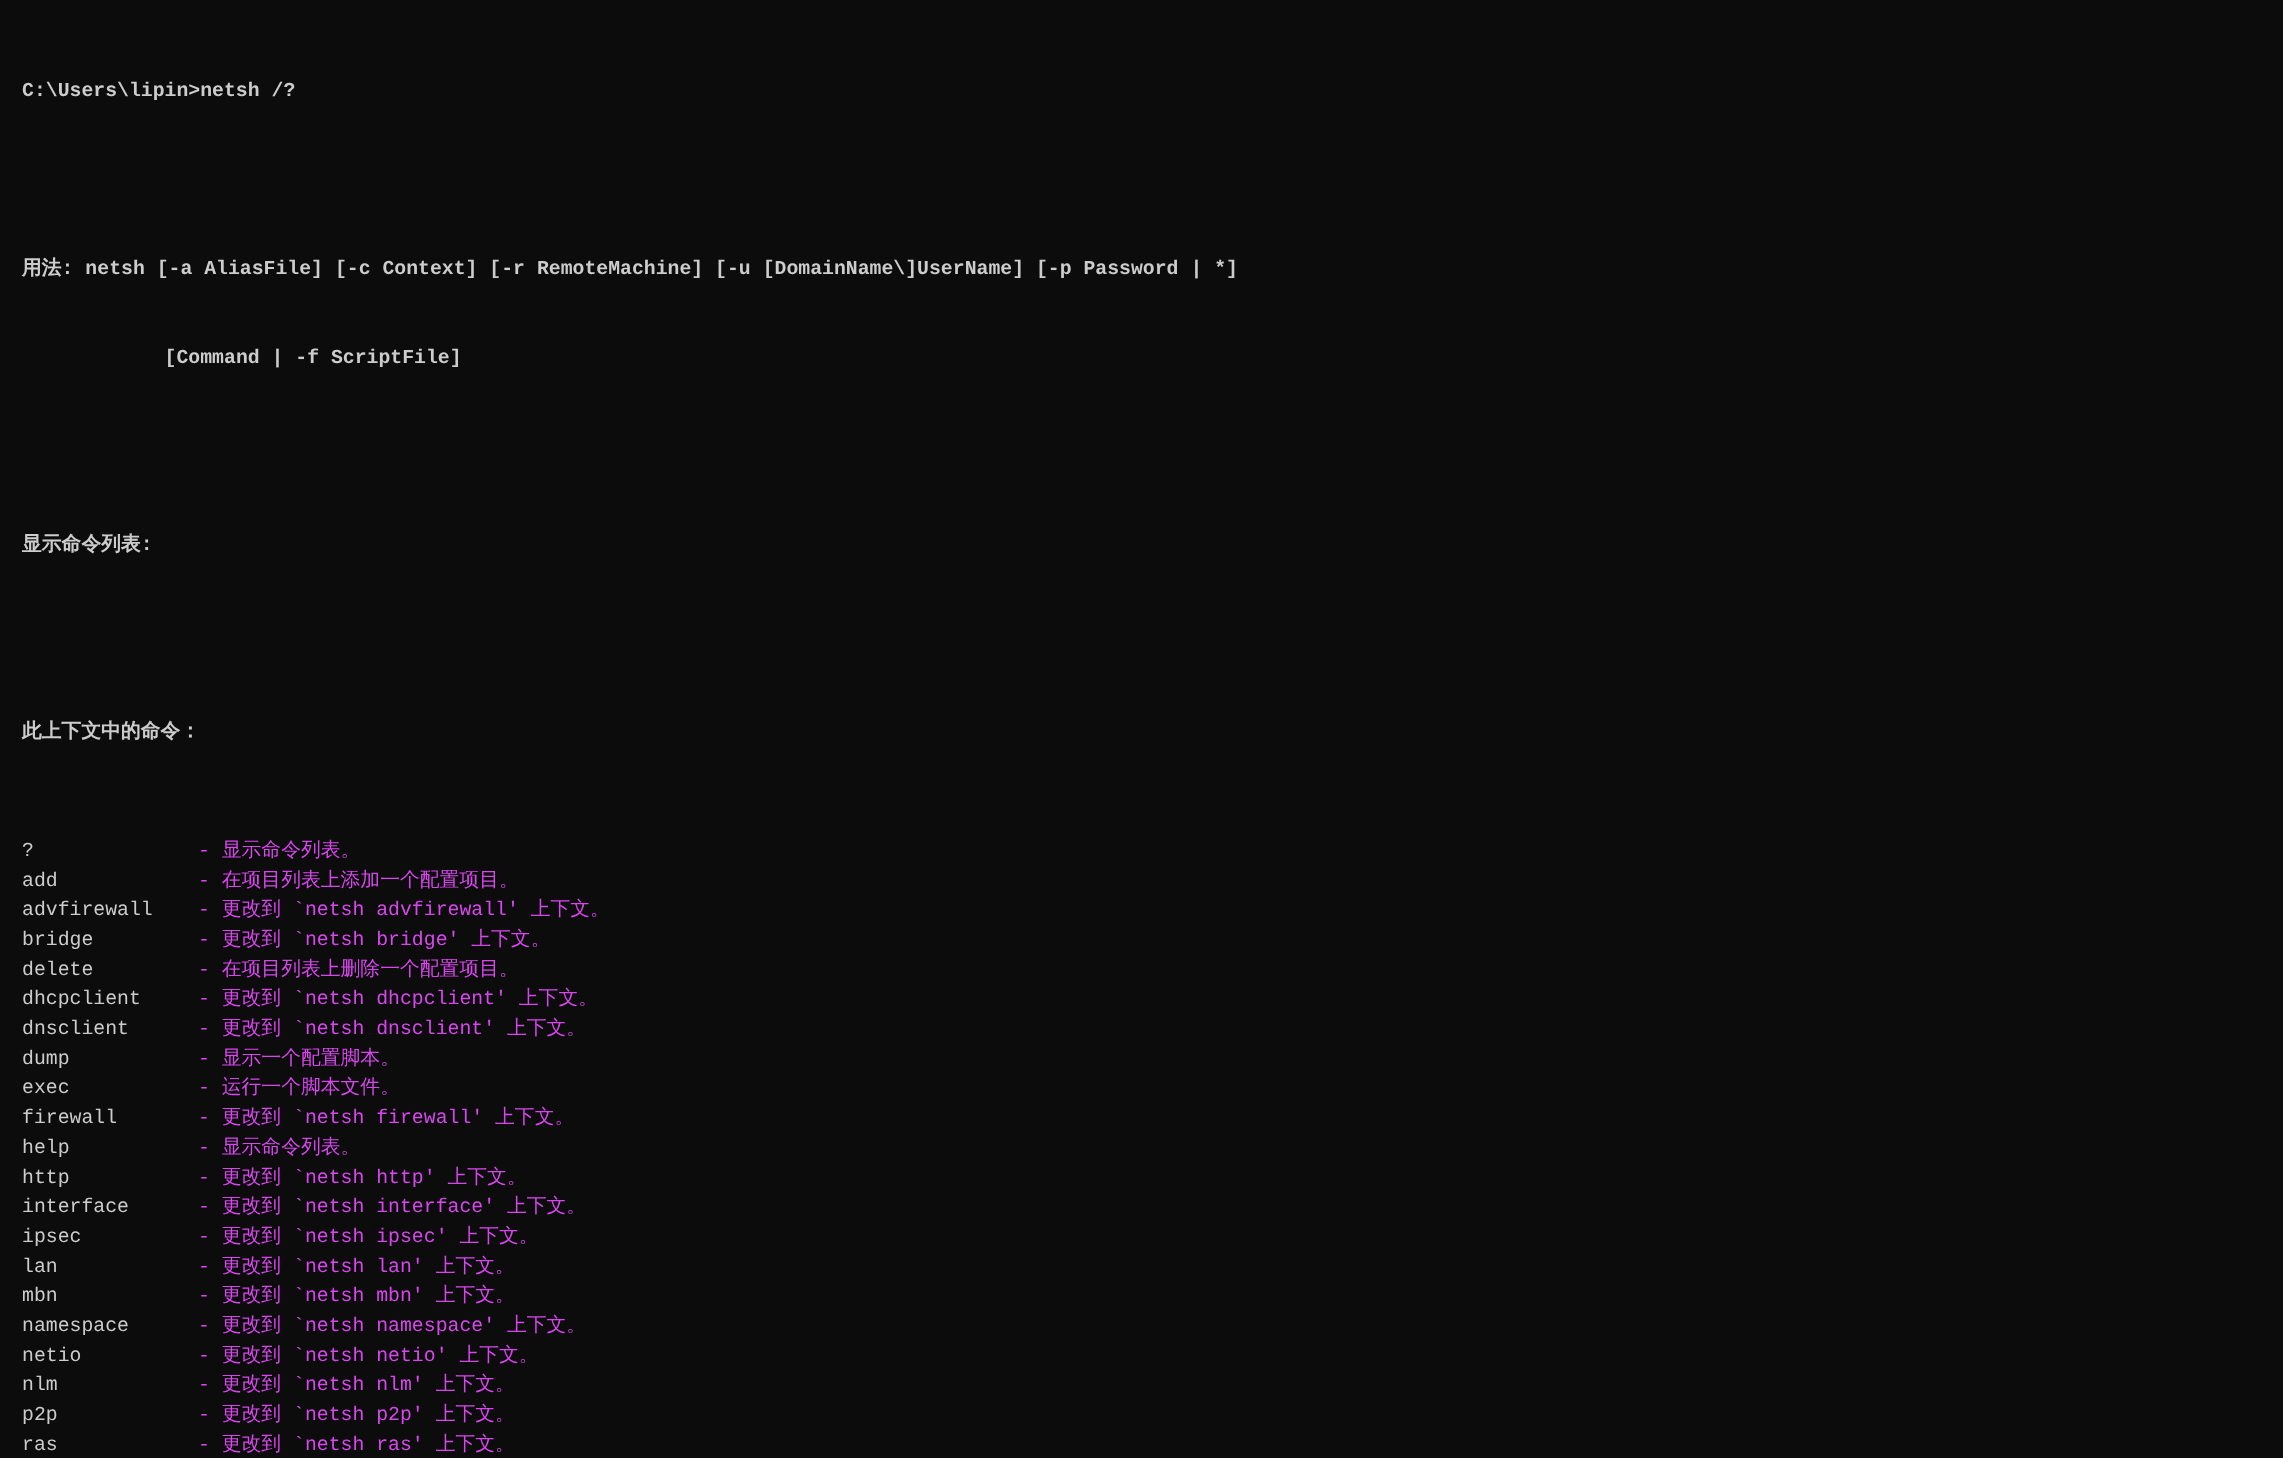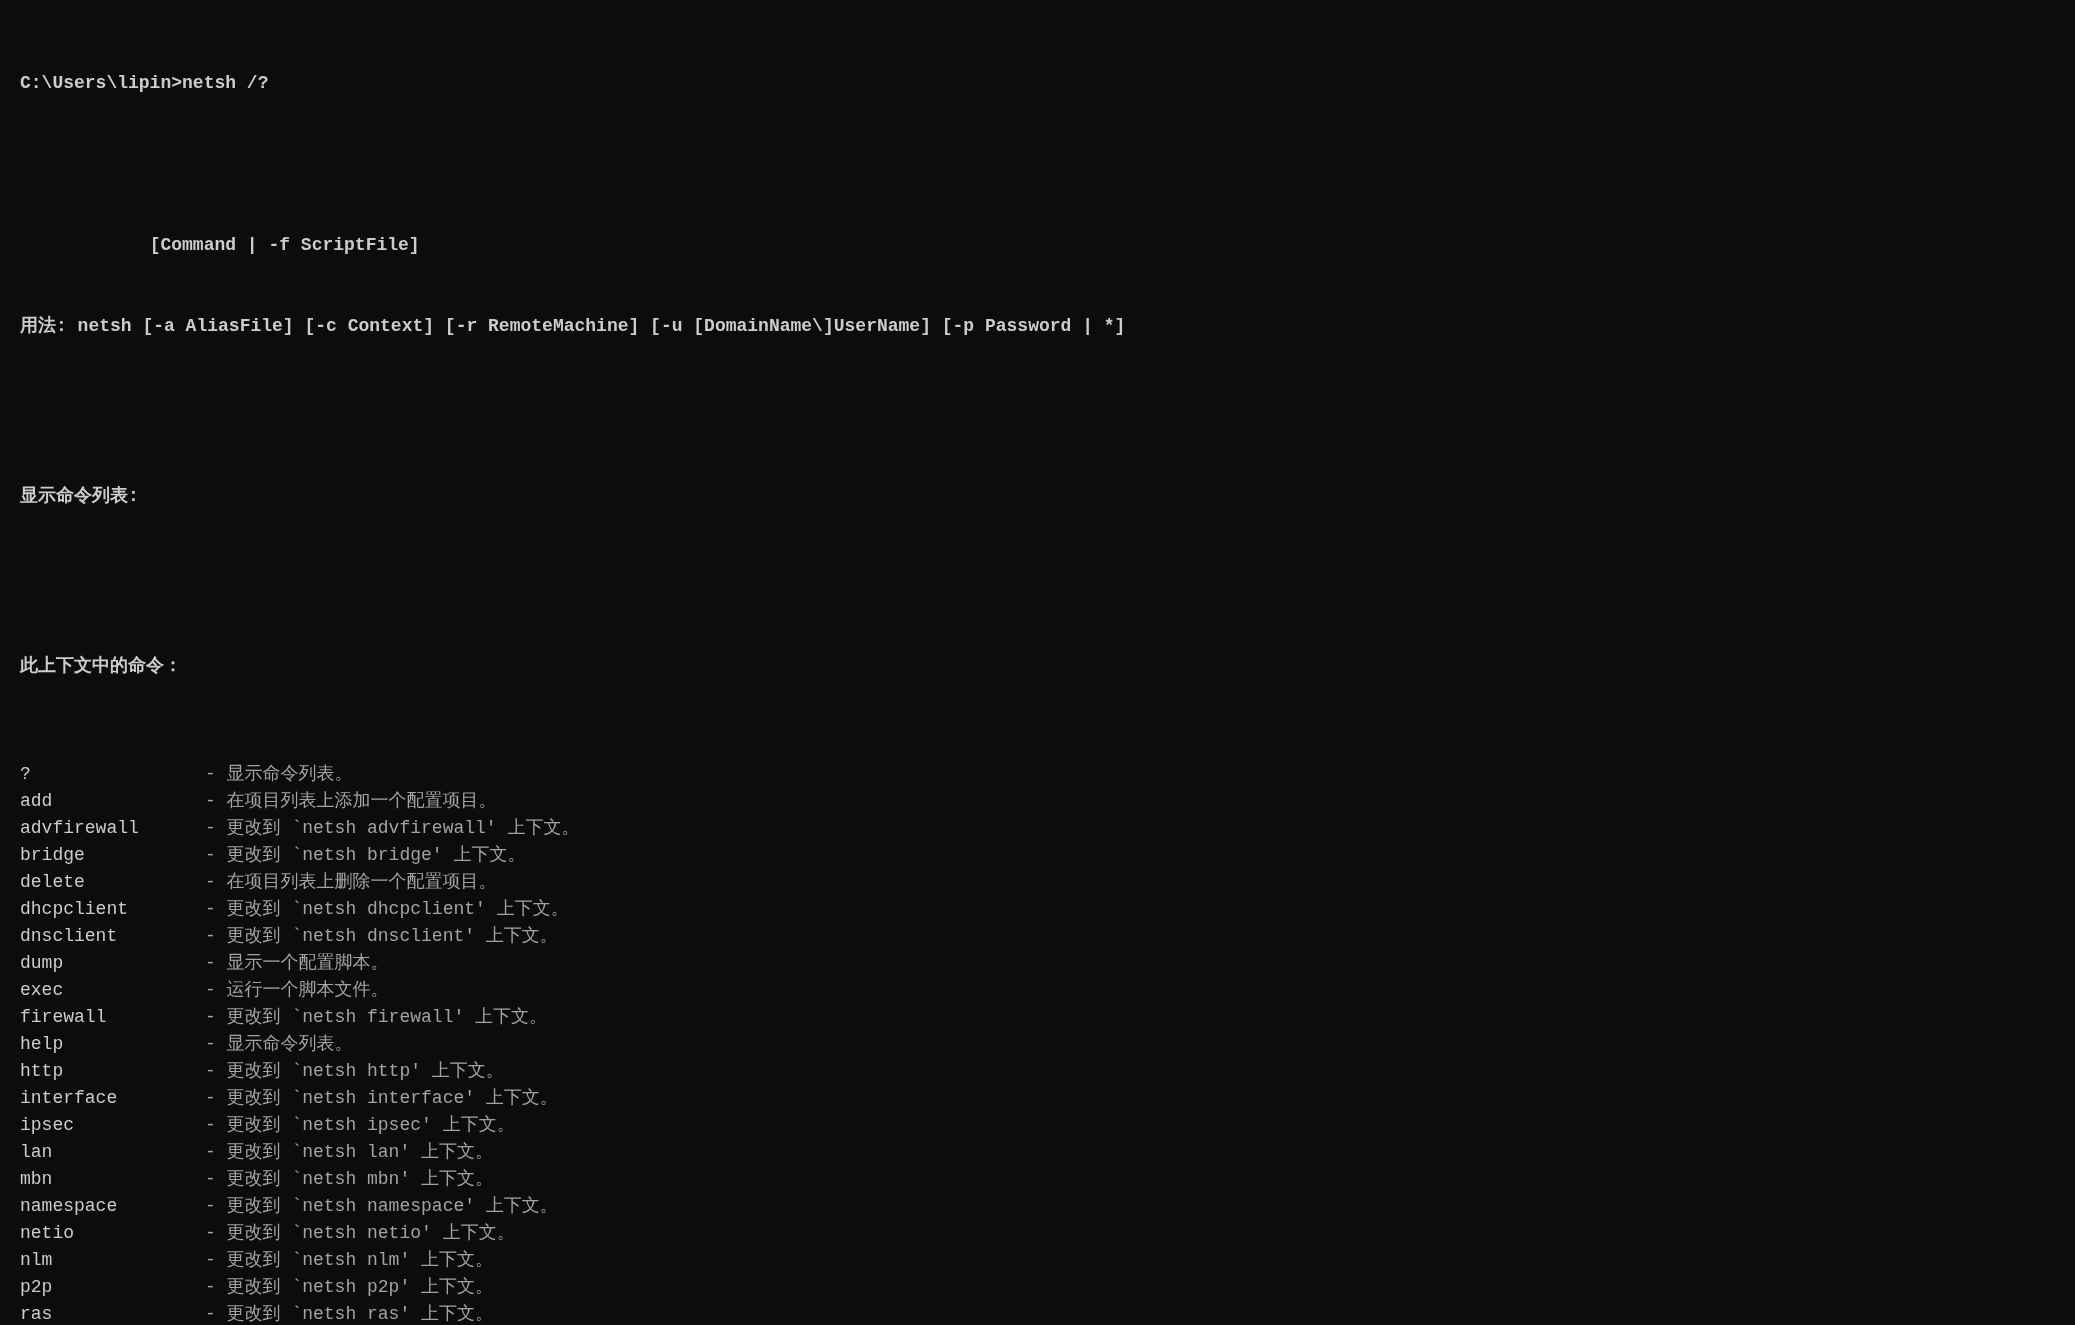--- a/index.html
+++ b/index.html
@@ -26,43 +26,42 @@
     }
     .cmd-row {
       display: flex;
     }
     .cmd-name {
       display: inline-block;
       min-width: 160px;
       color: #cccccc;
     }
     .cmd-desc {
-      color: #a3a3a3;
-      margin-left: 25px;
+      color: #d946ef;
     }
     .section-header {
       color: #cccccc;
       margin-top: 8px;
     }
     .blank {
       display: block;
       height: 1.5em;
     }
     .prompt-line {
       color: #cccccc;
     }
   </style>
 </head>
 <body>
 
 <div class="terminal-content">
   <span class="line prompt-line">C:\Users\lipin&gt;netsh /?</span>
   <span class="blank"></span>
+  <span class="line">用法: netsh [-a AliasFile] [-c Context] [-r RemoteMachine] [-u [DomainName\]UserName] [-p Password | *]</span>
   <span class="line">            [Command | -f ScriptFile]</span>
-  <span class="line">用法: netsh [-a AliasFile] [-c Context] [-r RemoteMachine] [-u [DomainName\]UserName] [-p Password | *]</span>
   <span class="blank"></span>
   <span class="line section-header">显示命令列表:</span>
   <span class="blank"></span>
   <span class="line section-header">此上下文中的命令：</span>
 
   <div id="commands-list"><div class="cmd-row"><span class="cmd-name">?</span><span class="cmd-desc">- 显示命令列表。</span></div><div class="cmd-row"><span class="cmd-name">add</span><span class="cmd-desc">- 在项目列表上添加一个配置项目。</span></div><div class="cmd-row"><span class="cmd-name">advfirewall</span><span class="cmd-desc">- 更改到 `netsh advfirewall' 上下文。</span></div><div class="cmd-row"><span class="cmd-name">bridge</span><span class="cmd-desc">- 更改到 `netsh bridge' 上下文。</span></div><div class="cmd-row"><span class="cmd-name">delete</span><span class="cmd-desc">- 在项目列表上删除一个配置项目。</span></div><div class="cmd-row"><span class="cmd-name">dhcpclient</span><span class="cmd-desc">- 更改到 `netsh dhcpclient' 上下文。</span></div><div class="cmd-row"><span class="cmd-name">dnsclient</span><span class="cmd-desc">- 更改到 `netsh dnsclient' 上下文。</span></div><div class="cmd-row"><span class="cmd-name">dump</span><span class="cmd-desc">- 显示一个配置脚本。</span></div><div class="cmd-row"><span class="cmd-name">exec</span><span class="cmd-desc">- 运行一个脚本文件。</span></div><div class="cmd-row"><span class="cmd-name">firewall</span><span class="cmd-desc">- 更改到 `netsh firewall' 上下文。</span></div><div class="cmd-row"><span class="cmd-name">help</span><span class="cmd-desc">- 显示命令列表。</span></div><div class="cmd-row"><span class="cmd-name">http</span><span class="cmd-desc">- 更改到 `netsh http' 上下文。</span></div><div class="cmd-row"><span class="cmd-name">interface</span><span class="cmd-desc">- 更改到 `netsh interface' 上下文。</span></div><div class="cmd-row"><span class="cmd-name">ipsec</span><span class="cmd-desc">- 更改到 `netsh ipsec' 上下文。</span></div><div class="cmd-row"><span class="cmd-name">lan</span><span class="cmd-desc">- 更改到 `netsh lan' 上下文。</span></div><div class="cmd-row"><span class="cmd-name">mbn</span><span class="cmd-desc">- 更改到 `netsh mbn' 上下文。</span></div><div class="cmd-row"><span class="cmd-name">namespace</span><span class="cmd-desc">- 更改到 `netsh namespace' 上下文。</span></div><div class="cmd-row"><span class="cmd-name">netio</span><span class="cmd-desc">- 更改到 `netsh netio' 上下文。</span></div><div class="cmd-row"><span class="cmd-name">nlm</span><span class="cmd-desc">- 更改到 `netsh nlm' 上下文。</span></div><div class="cmd-row"><span class="cmd-name">p2p</span><span class="cmd-desc">- 更改到 `netsh p2p' 上下文。</span></div><div class="cmd-row"><span class="cmd-name">ras</span><span class="cmd-desc">- 更改到 `netsh ras' 上下文。</span></div></div>
 
   
   
   

